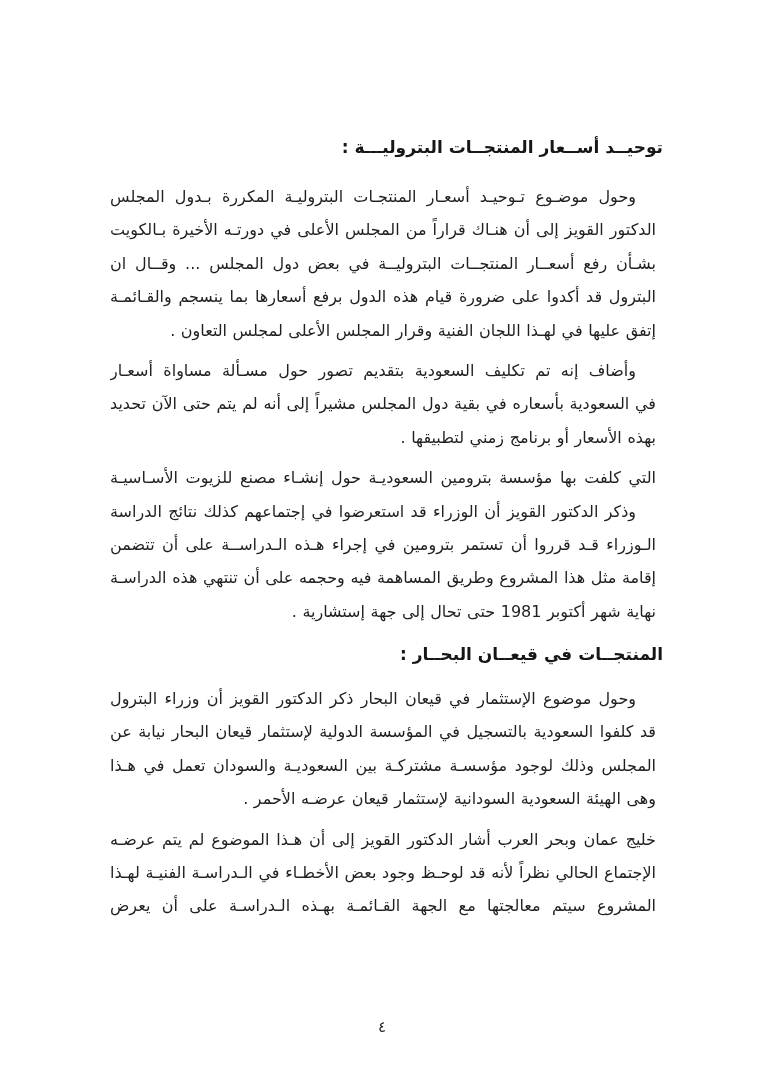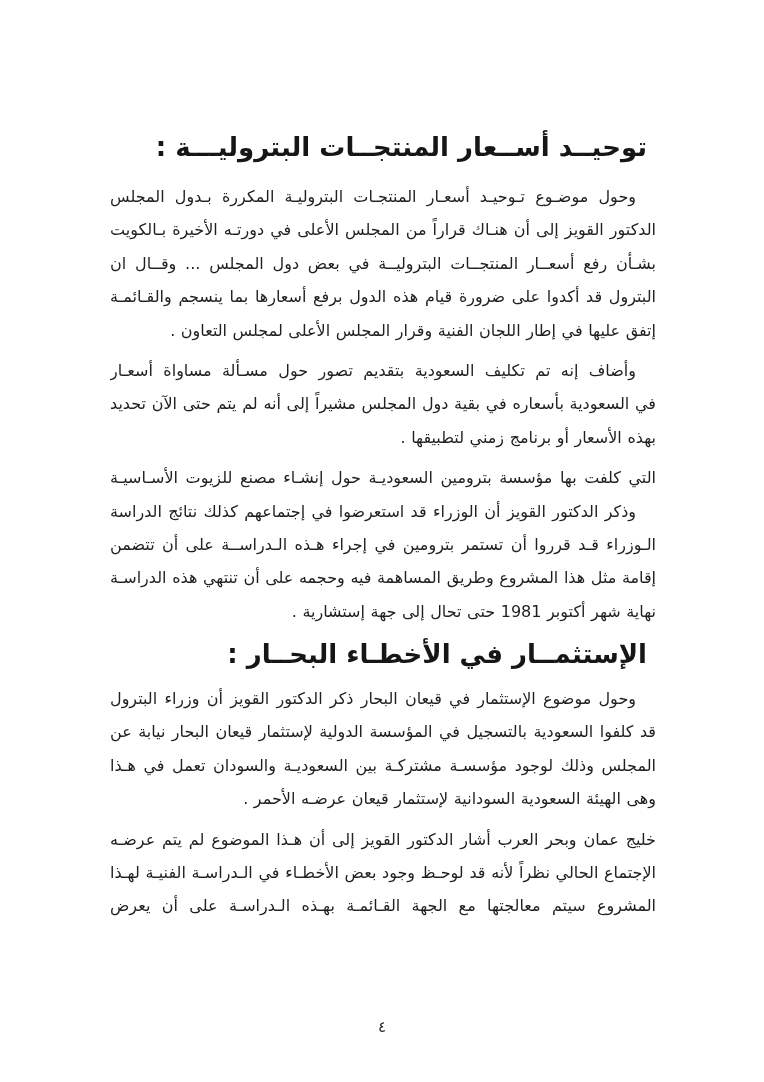--- a/index.html
+++ b/index.html
@@ -17,24 +17,24 @@
     color: #1d1d1d;
   }
   .content {
     position: absolute;
     top: 130px;
     right: 101px;
     width: 560px;
     direction: rtl;
   }
   .heading {
-    font-size: 26px;
+    font-size: 17px;
     font-weight: bold;
     line-height: 34px;
-    margin: 0 16px 16px 0;
+    margin: 0 0 16px 0;
     color: #161616;
     text-align: right;
     letter-spacing: 0px;
   }
   .heading.second {
     margin-top: 9px;
     margin-bottom: 11px;
   }
   .para {
     margin: 7px;
@@ -74,38 +74,38 @@
 <div class="page">
   <main class="content">
 
     <h1 class="heading">توحيــد أســعار المنتجــات البتروليـــة :</h1>
 
     <div class="para">
       <div class="line first">وحول موضـوع تـوحيـد أسعـار المنتجـات البتروليـة المكررة بـدول المجلس أشـار</div>
       <div class="line">الدكتور القويز إلى أن هنـاك قراراً من المجلس الأعلى في دورتـه الأخيرة بـالكويت</div>
       <div class="line">بشـأن رفع أسعــار المنتجــات البتروليــة في بعض دول المجلس ... وقــال ان وزراء</div>
       <div class="line">البترول قد أكدوا على ضرورة قيام هذه الدول برفع أسعارها بما ينسجم والقـائمـة التي</div>
-      <div class="line last">إتفق عليها في إطار اللجان الفنية وقرار المجلس الأعلى لمجلس التعاون .</div>
+      <div class="line last">إتفق عليها في لهـذا اللجان الفنية وقرار المجلس الأعلى لمجلس التعاون .</div>
     </div>
 
     <div class="para">
       <div class="line first">وأضاف إنه تم تكليف السعودية بتقديم تصور حول مسـألة مساواة أسعـار الـديزل</div>
       <div class="line">في السعودية بأسعاره في بقية دول المجلس مشيراً إلى أنه لم يتم حتى الآن تحديد قـائمـة</div>
       <div class="line last">بهذه الأسعار أو برنامج زمني لتطبيقها .</div>
     </div>
 
     <div class="para">
       <div class="line">التي كلفت بها مؤسسة بترومين السعوديـة حول إنشـاء مصنع للزيوت الأسـاسيـة وأن</div>
       <div class="line first">وذكر الدكتور القويز أن الوزراء قد استعرضوا في إجتماعهم كذلك نتائج الدراسة</div>
       <div class="line">الـوزراء قـد قرروا أن تستمر بترومين في إجراء هـذه الـدراســة على أن تتضمن مكان</div>
       <div class="line">إقامة مثل هذا المشروع وطريق المساهمة فيه وحجمه على أن تنتهي هذه الدراسـة في</div>
       <div class="line last">نهاية شهر أكتوبر 1981 حتى تحال إلى جهة إستشارية .</div>
     </div>
 
-    <h1 class="heading second">الإستثمــار في الأخطـاء البحــار :</h1>
+    <h1 class="heading second">المنتجــات في قيعــان البحــار :</h1>
 
     <div class="para">
       <div class="line first">وحول موضوع الإستثمار في قيعان البحار ذكر الدكتور القويز أن وزراء البترول</div>
       <div class="line">قد كلفوا السعودية بالتسجيل في المؤسسة الدولية لإستثمار قيعان البحار نيابة عن دول</div>
       <div class="line">المجلس وذلك لوجود مؤسسـة مشتركـة بين السعوديـة والسودان تعمل في هـذا المجـال</div>
       <div class="line last">وهى الهيئة السعودية السودانية لإستثمار قيعان عرضـه الأحمر .</div>
     </div>
 
     <div class="para">
       <div class="line">خليج عمان وبحر العرب أشار الدكتور القويز إلى أن هـذا الموضوع لم يتم عرضـه في</div>

